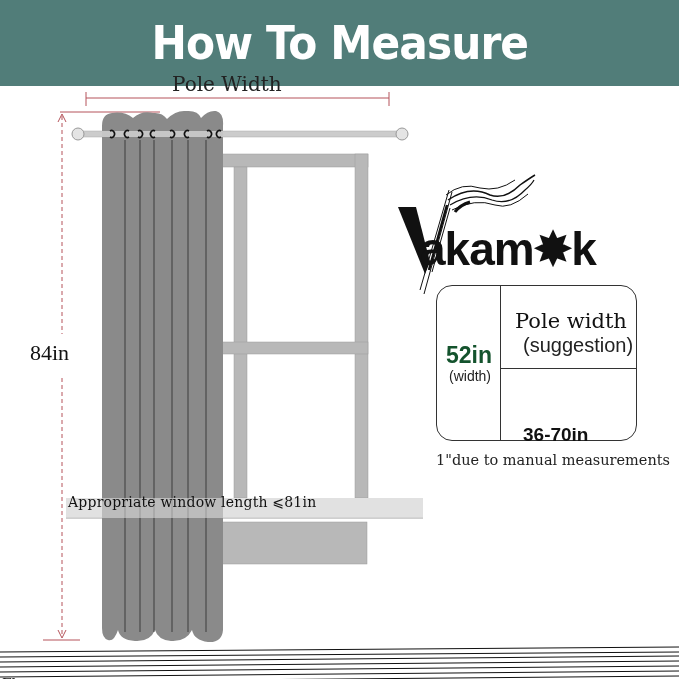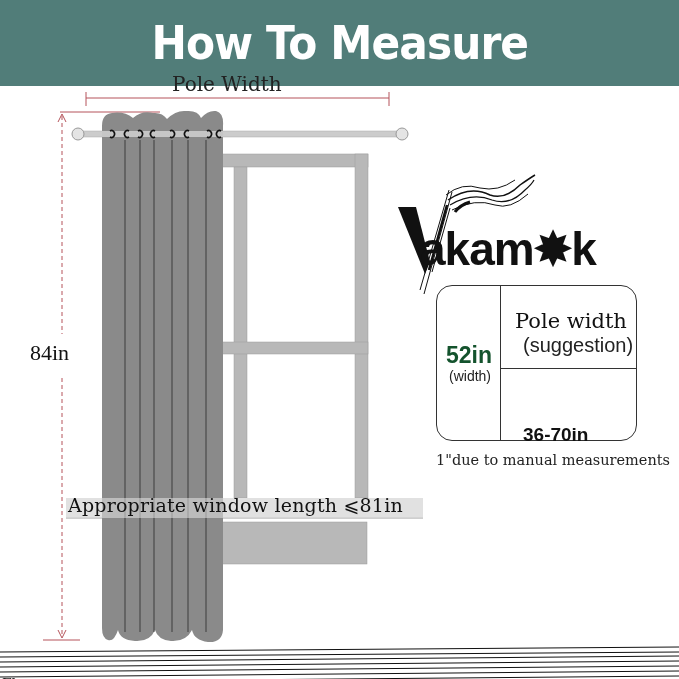--- a/index.html
+++ b/index.html
@@ -3,21 +3,21 @@
 <meta charset="utf-8">
 <style>
   html, body { margin: 0; padding: 0; background: #ffffff; }
   body { width: 679px; height: 679px; position: relative; overflow: hidden; font-family: "Liberation Serif", serif; }
   .header { position: absolute; left: 0; top: 0; width: 679px; height: 86px; background: #517d79; display: flex; align-items: center; justify-content: center; }
   .header-title { color: #ffffff; font-family: "DejaVu Sans", sans-serif; font-weight: bold; font-size: 46px; letter-spacing: -1px; transform: scaleX(0.92); }
   .abs { position: absolute; }
   .pole-label { left: 172px; top: 72px; font-size: 20px; color: #222; font-family: "DejaVu Serif", serif; }
   .height-label { left: 30px; top: 340px; font-size: 22px; color: #111; font-family: Liberation Serif, serif; }
   .floor-label { left: 2px; top: 628px; font-size: 14px; color: #222; font-family: "DejaVu Serif", serif; margin-top: 48px; }
-  .window-length-label { left: 68px; top: 494px; font-size: 19px; color: #111; font-family: "DejaVu Serif", serif; white-space: nowrap; letter-spacing: 0.2px; text-align: right; }
+  .window-length-label { left: 68px; top: 494px; font-size: 14px; color: #111; font-family: "DejaVu Serif", serif; white-space: nowrap; letter-spacing: 0.2px; text-align: right; }
   .logo-text { left: 420px; top: 222px; font-size: 46px; font-weight: bold; color: #111; font-family: "Liberation Sans", sans-serif; letter-spacing: -1px; }
   .table-box { left: 436px; top: 285px; width: 201px; height: 156px; border: 1.5px solid #333; border-radius: 16px; box-sizing: border-box; }
   .tbl-vline { left: 500px; top: 286px; width: 1px; height: 154px; background: #333; }
   .tbl-hline { left: 501px; top: 368px; width: 135px; height: 1px; background: #333; }
   .width-val { left: 446px; top: 342px; font-size: 23px; font-weight: bold; color: #14532d; font-family: "Liberation Sans", sans-serif; }
   .width-sub { left: 449px; top: 368px; font-size: 14px; color: #222; font-family: "Liberation Sans", sans-serif; }
   .pw-title { left: 515px; top: 309px; font-size: 21px; color: #111; font-family: "DejaVu Serif", serif; }
   .pw-sub { left: 523px; top: 334px; font-size: 20px; color: #222; font-family: "Liberation Sans", sans-serif; }
   .pw-val { left: 523px; top: 396px; font-size: 19px; font-weight: bold; color: #111; font-family: "Liberation Sans", sans-serif; margin-top: 28px; }
   .note { left: 436px; top: 452px; font-size: 14.5px; line-height: 17px; color: #222; font-family: "DejaVu Serif", serif; }

